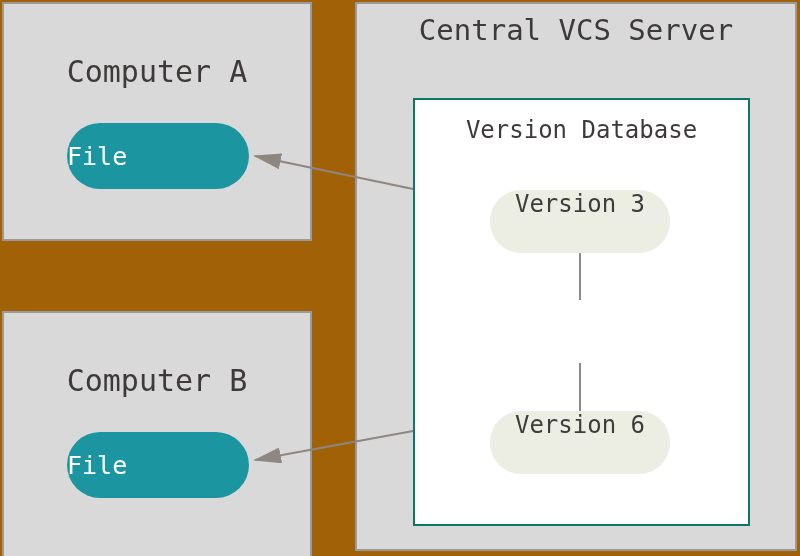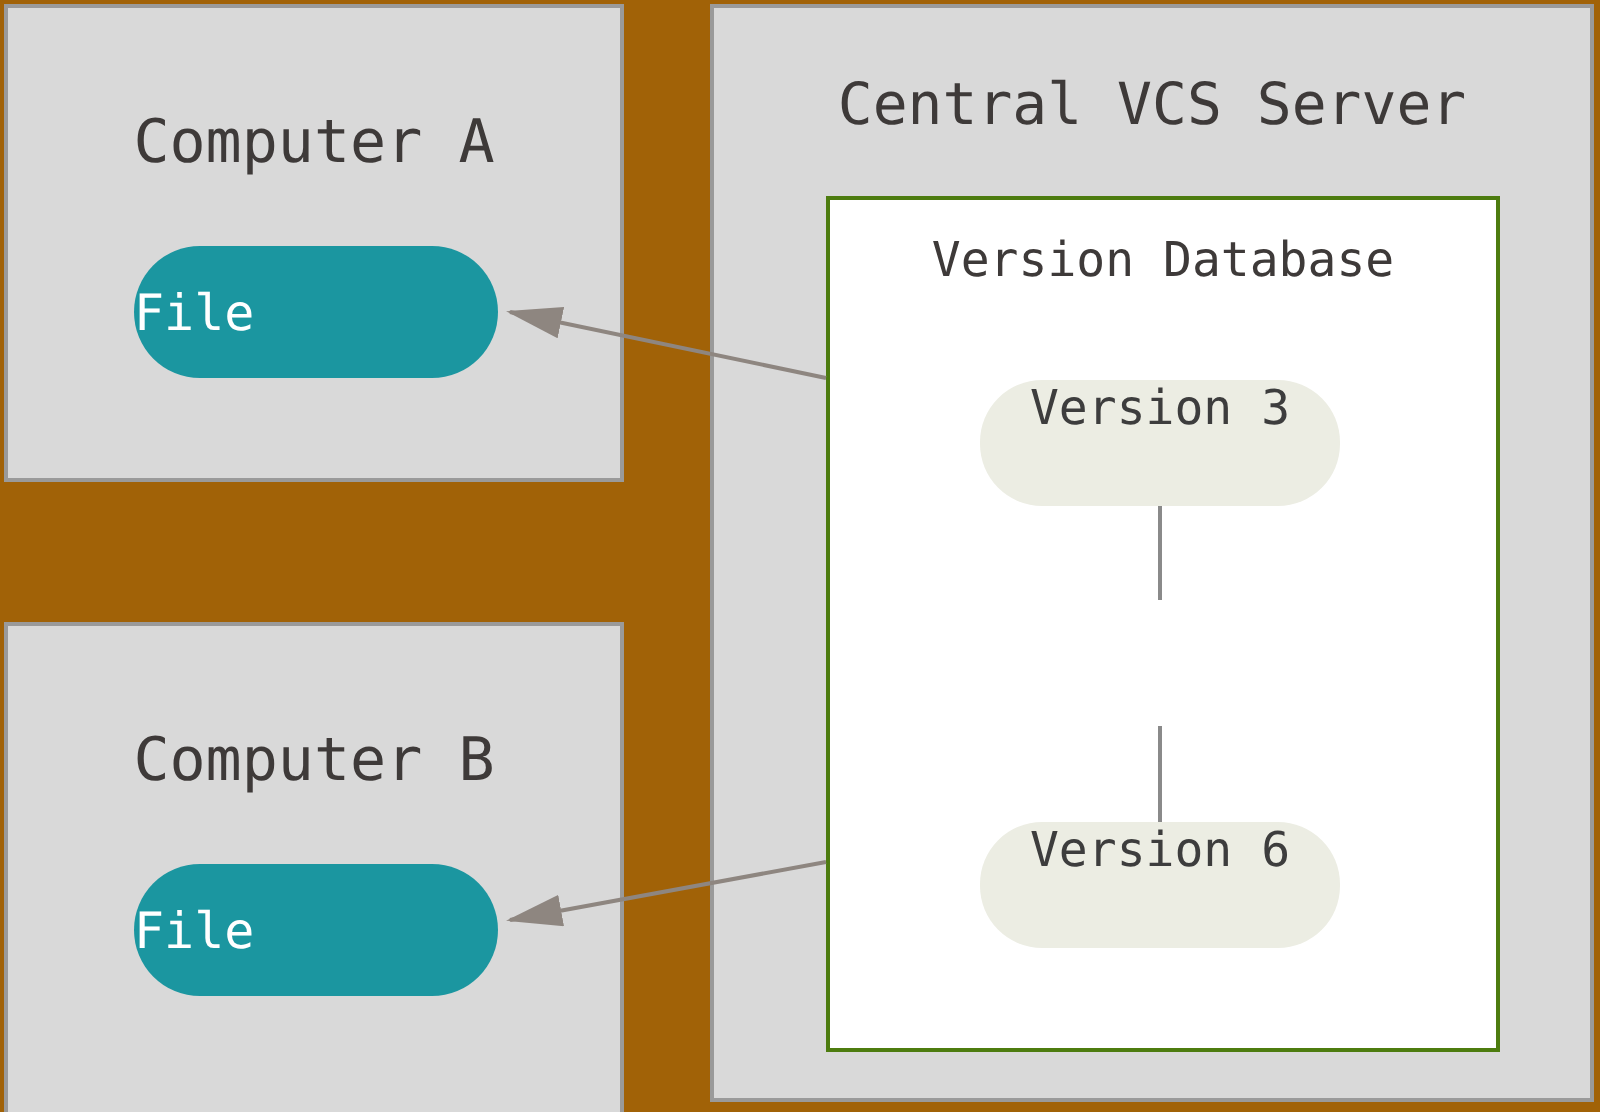--- a/index.html
+++ b/index.html
@@ -27,21 +27,21 @@
     text-align: center;
     color: #3e3a39;
     font-size: 30px;
     line-height: 30px;
     white-space: pre;
   }
   .computer-a { left: 2px; top: 2px; width: 310px; height: 239px; }
   .computer-b { left: 2px; top: 311px; width: 310px; height: 297px; }
   .computer-a .panel-title, .computer-b .panel-title { top: 53px; }
   .server { left: 355px; top: 2px; width: 442px; height: 549px; }
-  .server-title { top: 34px; font-size: 29px; line-height: 29px; }
+  .server-title { top: 12px; font-size: 29px; line-height: 29px; }
 
   .file-pill {
     position: absolute;
     left: 63px;
     width: 182px;
     height: 66px;
     background: #1b96a0;
     border-radius: 33px;
     display: flex;
     align-items: center;
@@ -52,21 +52,21 @@
   .computer-a .file-pill { top: 119px; }
   .computer-b .file-pill { top: 119px; }
 
   .version-db {
     position: absolute;
     left: 56px;
     top: 94px;
     width: 337px;
     height: 428px;
     background: #ffffff;
-    border: 2px solid #4d7c0f;
+    border: 2px solid #0f766e;
     box-sizing: border-box;
   }
   .db-title {
     position: absolute;
     top: 18px;
     width: 100%;
     text-align: center;
     color: #3e3a39;
     font-size: 24px;
     line-height: 24px;

